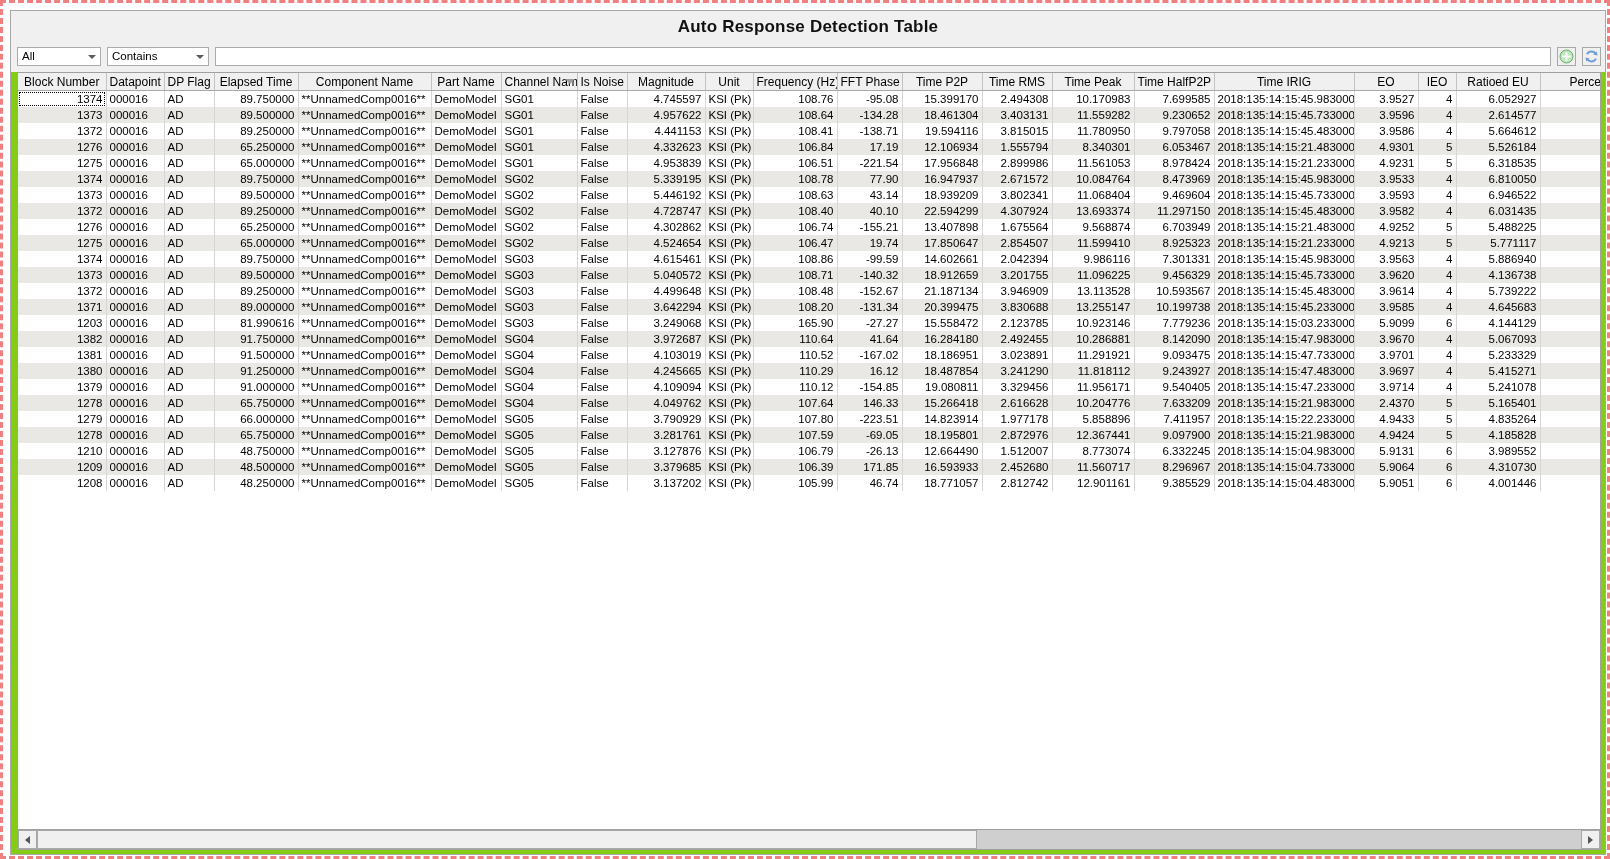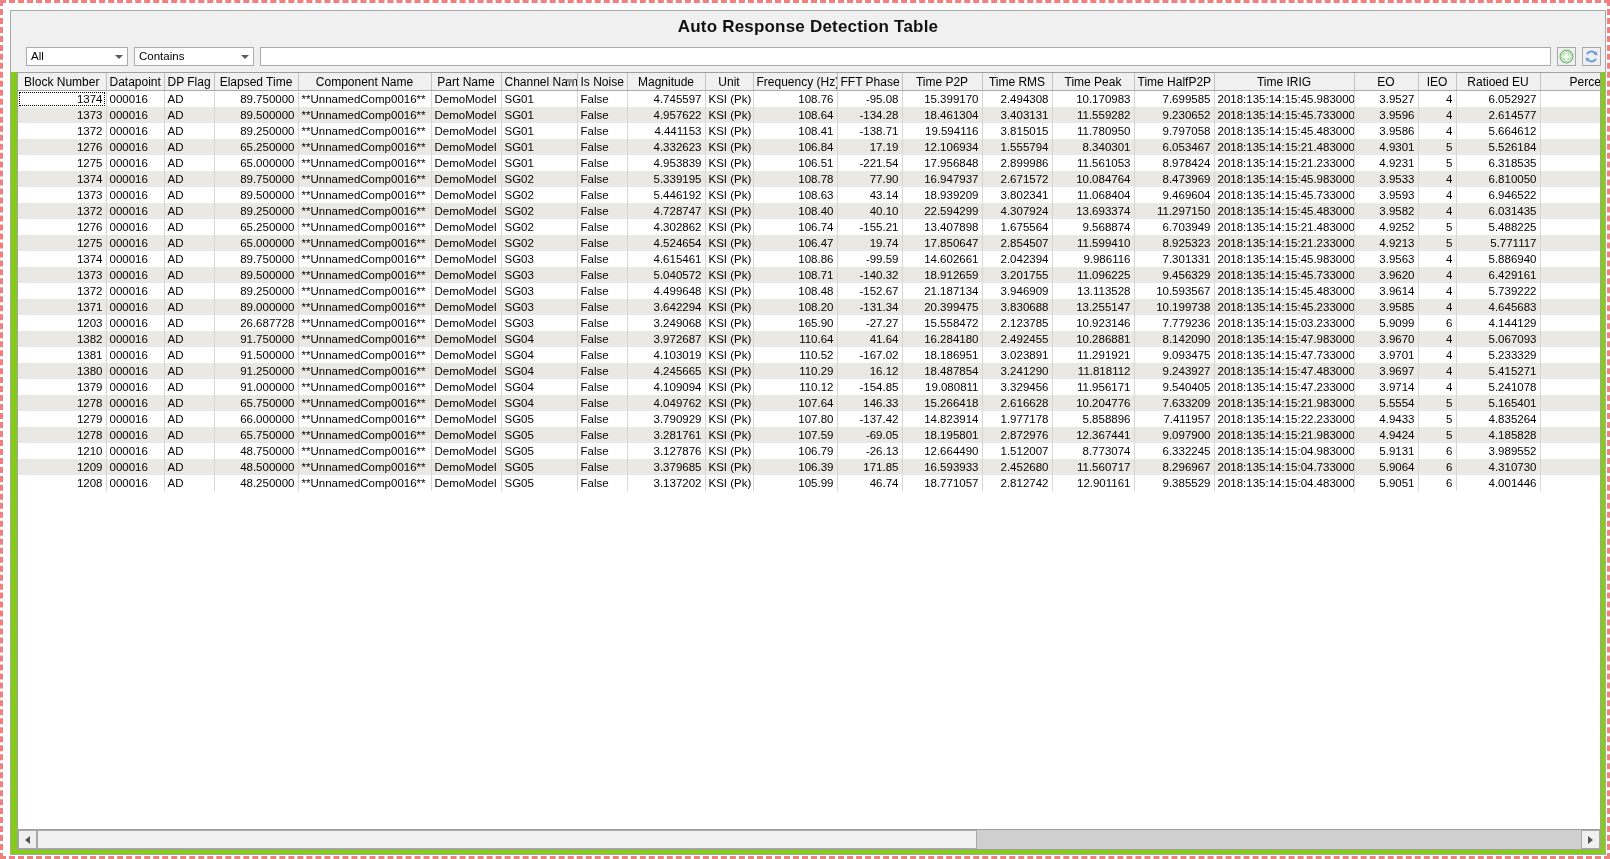--- a/index.html
+++ b/index.html
@@ -40,22 +40,22 @@
   }
   .combo{
     position:relative;
     height:19px;box-sizing:border-box;
     background:#ffffff;
     border:1px solid #ababab;
     display:flex;align-items:center;
     font-size:11.5px;color:#000;
     padding-left:4px;
   }
-  .combo.scope{width:102px;margin-left:9px;}
-  .combo.op{width:120px;}
+  .combo.scope{width:84px;}
+  .combo.op{width:102px;}
   .combo .arrow{
     position:absolute;right:4px;top:7px;
     width:0;height:0;
     border-left:4px solid transparent;
     border-right:4px solid transparent;
     border-top:4px solid #5b5b5b;
   }
   .filter-input{
     flex:1 1 auto;height:19px;box-sizing:border-box;
     background:#ffffff;border:1px solid #ababab;
@@ -505,21 +505,21 @@
               <td class="txt">KSI (Pk)</td>
               <td class="num">108.71</td>
               <td class="num">-140.32</td>
               <td class="num">18.912659</td>
               <td class="num">3.201755</td>
               <td class="num">11.096225</td>
               <td class="num">9.456329</td>
               <td class="ctr">2018:135:14:15:45.733000</td>
               <td class="num">3.9620</td>
               <td class="num">4</td>
-              <td class="num">6.429161</td>
+              <td class="num">4.136738</td>
               <td class="num"></td>
             </tr>
             <tr class="norm">
               <td class="num">1372</td>
               <td class="txt">000016</td>
               <td class="txt">AD</td>
               <td class="num">89.250000</td>
               <td class="txt">**UnnamedComp0016**</td>
               <td class="txt">DemoModel</td>
               <td class="txt">SG03</td>
@@ -558,21 +558,21 @@
               <td class="ctr">2018:135:14:15:45.233000</td>
               <td class="num">3.9585</td>
               <td class="num">4</td>
               <td class="num">4.645683</td>
               <td class="num"></td>
             </tr>
             <tr class="norm">
               <td class="num">1203</td>
               <td class="txt">000016</td>
               <td class="txt">AD</td>
-              <td class="num">26.687728</td>
+              <td class="num">81.990616</td>
               <td class="txt">**UnnamedComp0016**</td>
               <td class="txt">DemoModel</td>
               <td class="txt">SG03</td>
               <td class="txt">False</td>
               <td class="num">3.249068</td>
               <td class="txt">KSI (Pk)</td>
               <td class="num">165.90</td>
               <td class="num">-27.27</td>
               <td class="num">15.558472</td>
               <td class="num">2.123785</td>
@@ -687,38 +687,38 @@
               <td class="txt">False</td>
               <td class="num">4.049762</td>
               <td class="txt">KSI (Pk)</td>
               <td class="num">107.64</td>
               <td class="num">146.33</td>
               <td class="num">15.266418</td>
               <td class="num">2.616628</td>
               <td class="num">10.204776</td>
               <td class="num">7.633209</td>
               <td class="ctr">2018:135:14:15:21.983000</td>
-              <td class="num">5.5554</td>
+              <td class="num">2.4370</td>
               <td class="num">5</td>
               <td class="num">5.165401</td>
               <td class="num"></td>
             </tr>
             <tr class="norm">
               <td class="num">1279</td>
               <td class="txt">000016</td>
               <td class="txt">AD</td>
               <td class="num">66.000000</td>
               <td class="txt">**UnnamedComp0016**</td>
               <td class="txt">DemoModel</td>
               <td class="txt">SG05</td>
               <td class="txt">False</td>
               <td class="num">3.790929</td>
               <td class="txt">KSI (Pk)</td>
               <td class="num">107.80</td>
-              <td class="num">-137.42</td>
+              <td class="num">-223.51</td>
               <td class="num">14.823914</td>
               <td class="num">1.977178</td>
               <td class="num">5.858896</td>
               <td class="num">7.411957</td>
               <td class="ctr">2018:135:14:15:22.233000</td>
               <td class="num">4.9433</td>
               <td class="num">5</td>
               <td class="num">4.835264</td>
               <td class="num"></td>
             </tr>

